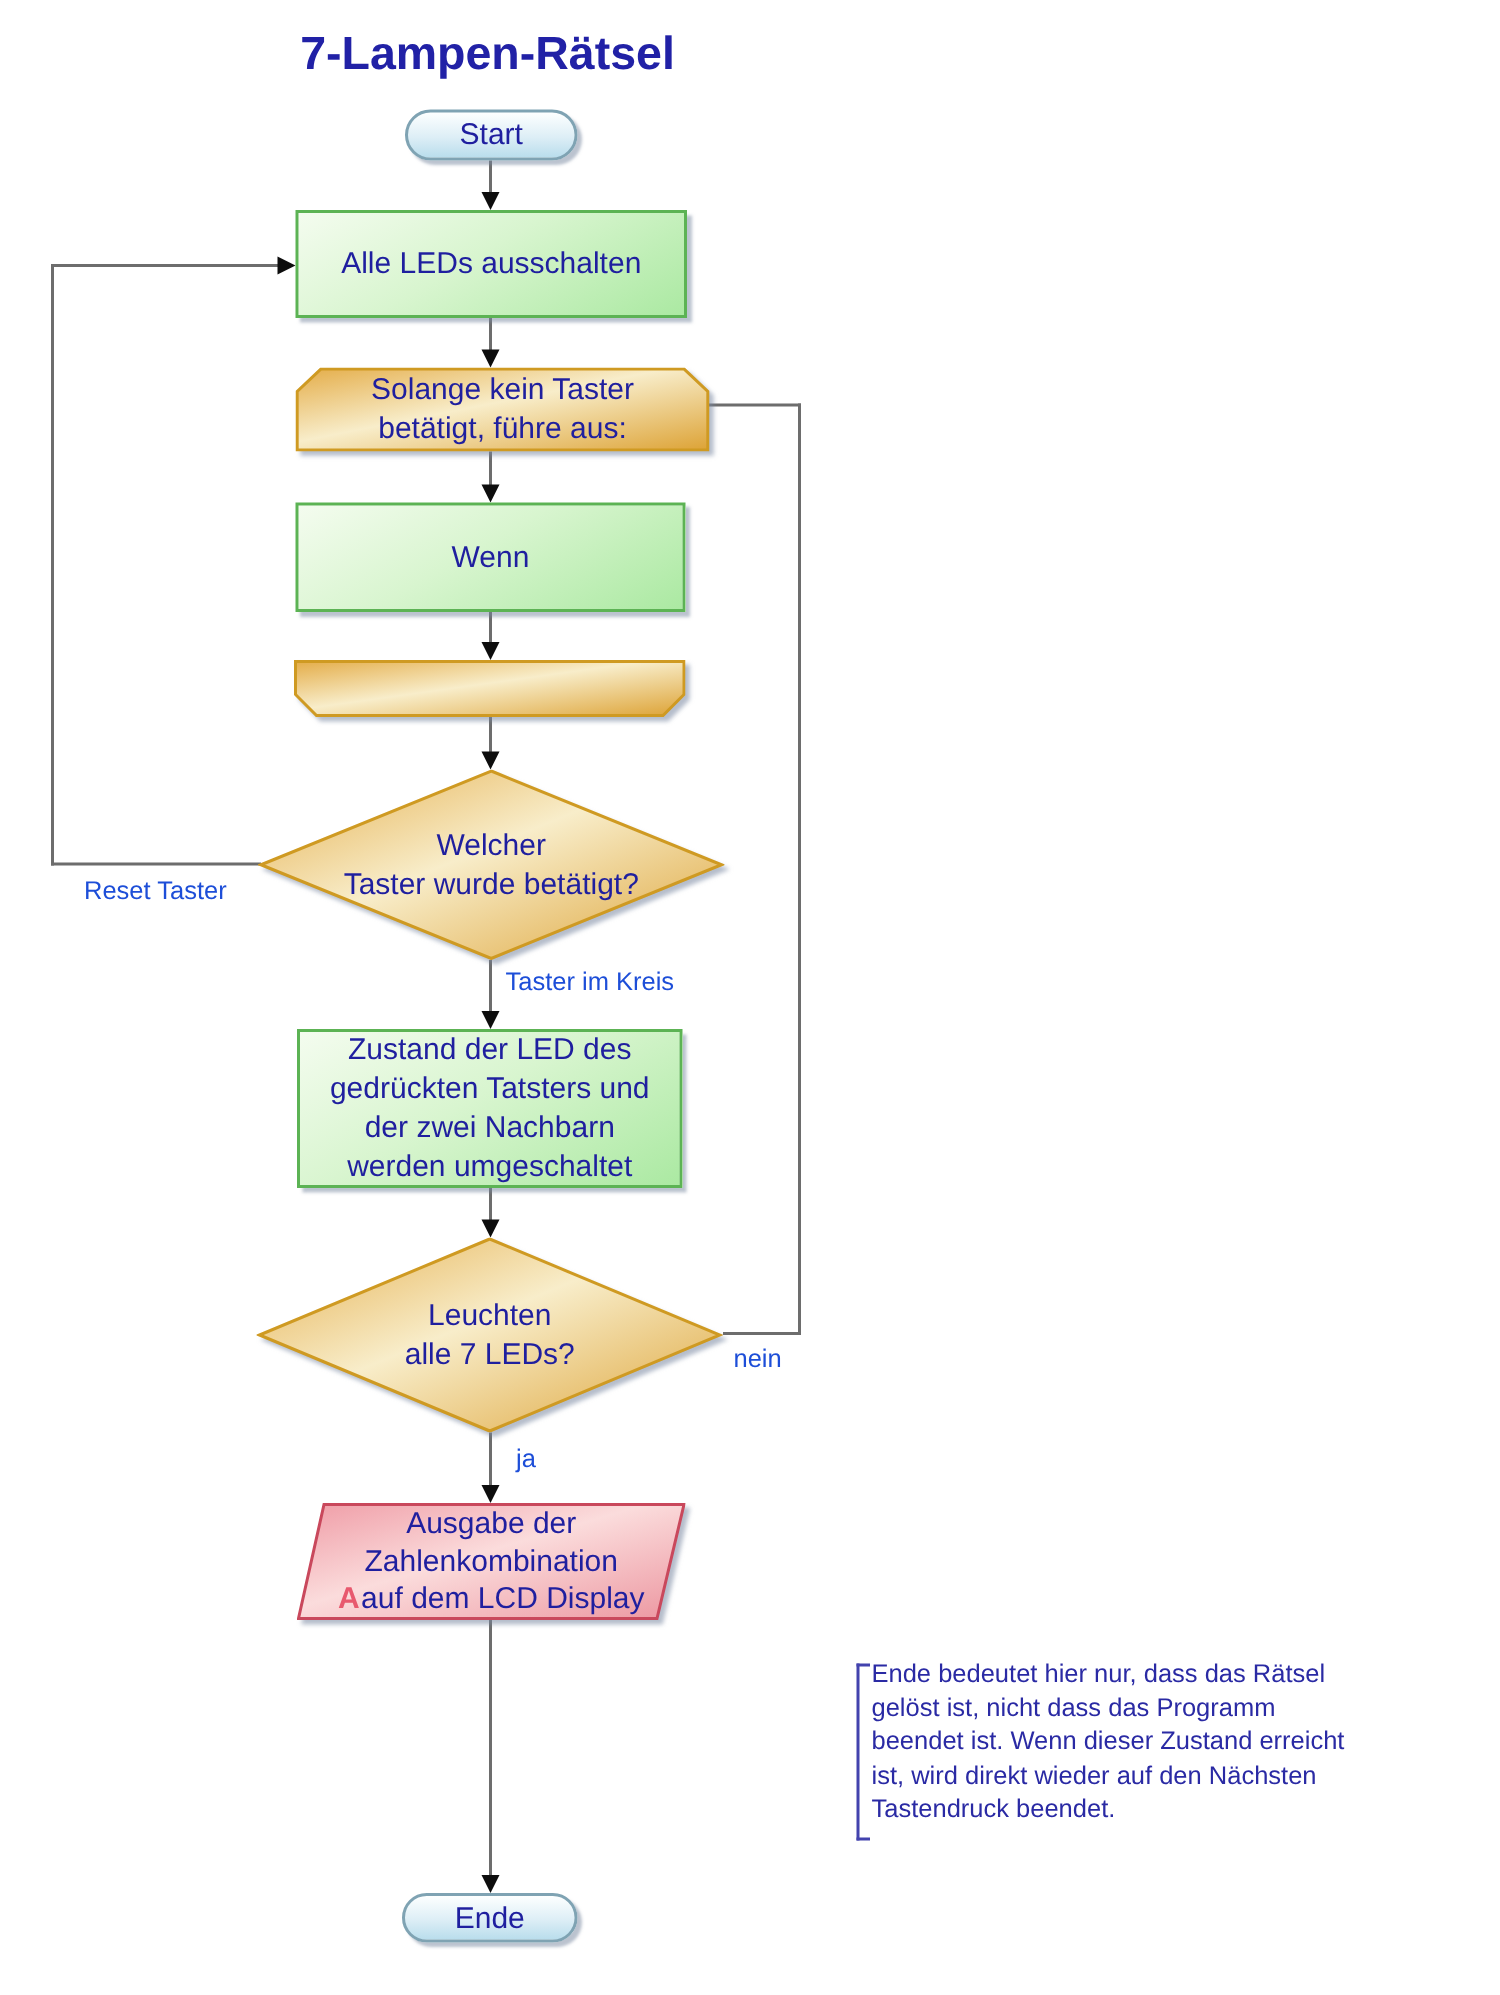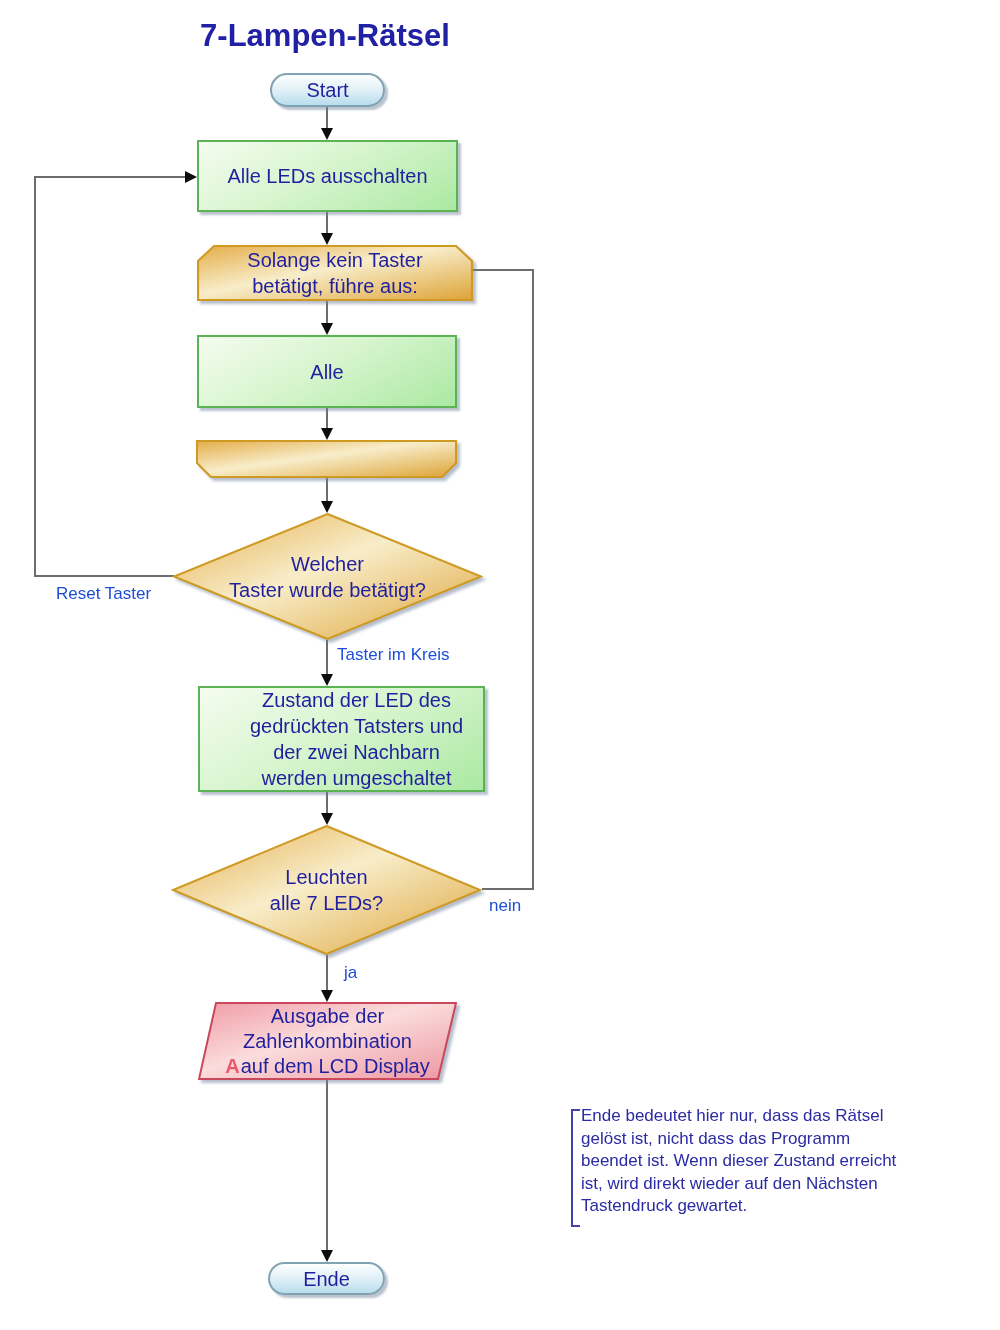--- a/index.html
+++ b/index.html
@@ -127,40 +127,40 @@
     <svg class="shape" viewBox="0 0 260 56" preserveAspectRatio="none">
       <polygon points="16,1 244,1 259,16 259,55 1,55 1,16" fill="url(#goldGrad)" stroke="#cf9a22" stroke-width="2"></polygon>
     </svg>
     <div class="ntext">
       <div>Solange kein Taster</div>
       <div>betätigt, führe aus:</div>
     </div>
   </div>
 
   <div class="node proc" style="left:197px;top:335px;width:256px;height:69px;">
-    <div class="ntext">Alle</div>
+    <div class="ntext">Wenn</div>
   </div>
 
   <div class="node" style="left:196px;top:440px;width:261px;height:38px;">
     <svg class="shape" viewBox="0 0 261 38" preserveAspectRatio="none">
       <polygon points="1,1 260,1 260,23 246,37 15,37 1,23" fill="url(#goldGrad)" stroke="#cf9a22" stroke-width="2"></polygon>
     </svg>
   </div>
 
   <div class="node" style="left:172px;top:513px;width:311px;height:127px;">
     <svg class="shape" viewBox="0 0 311 127" preserveAspectRatio="none">
       <polygon points="155.5,1 309,63.5 155.5,126 2,63.5" fill="url(#goldGrad)" stroke="#cf9a22" stroke-width="2"></polygon>
     </svg>
     <div class="ntext">
       <div>Welcher</div>
       <div>Taster wurde betätigt?</div>
     </div>
   </div>
 
-  <div class="node proc" style="left:198px;top:686px;width:253px;height:102px;padding-left:30px;">
+  <div class="node proc" style="left:198px;top:686px;width:253px;height:102px;">
     <div class="ntext" style="line-height:26px;">
       <div>Zustand der LED des</div>
       <div>gedrückten Tatsters und</div>
       <div>der zwei Nachbarn</div>
       <div>werden umgeschaltet</div>
     </div>
   </div>
 
   <div class="node" style="left:171px;top:825px;width:311px;height:130px;">
     <svg class="shape" viewBox="0 0 311 130" preserveAspectRatio="none">
@@ -186,16 +186,16 @@
   <div class="node pill" style="left:268px;top:1262px;width:113px;height:29px;">
     <div class="ntext">Ende</div>
   </div>
 
   <div class="bracket"></div>
   <div class="comment">
     <div>Ende bedeutet hier nur, dass das Rätsel</div>
     <div>gelöst ist, nicht dass das Programm</div>
     <div>beendet ist. Wenn dieser Zustand erreicht</div>
     <div>ist, wird direkt wieder auf den Nächsten</div>
-    <div>Tastendruck gewartet.</div>
+    <div>Tastendruck beendet.</div>
   </div>
 
 </div>
 
 </body></html>

